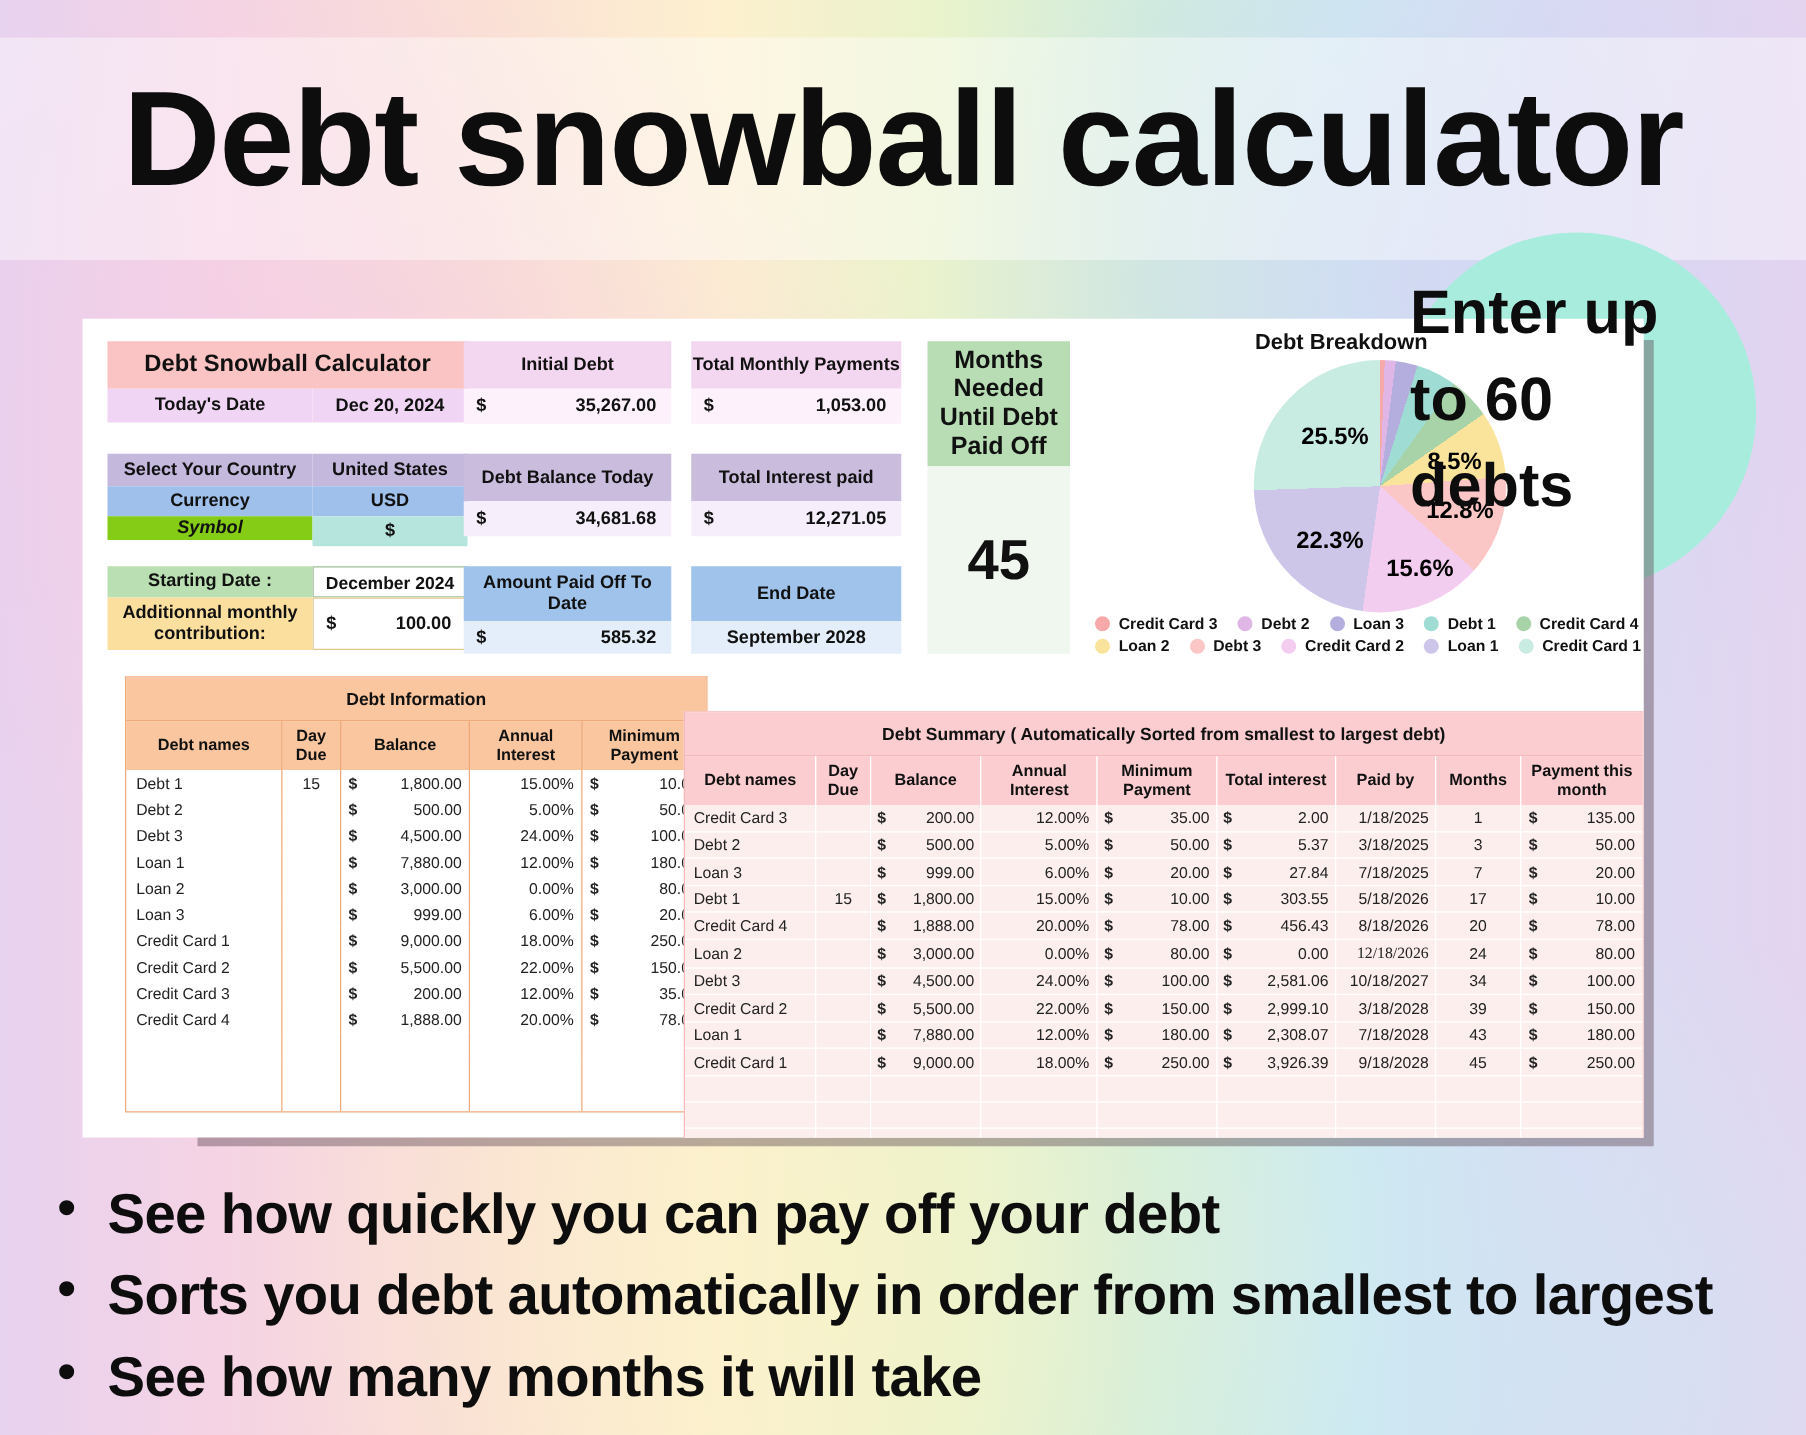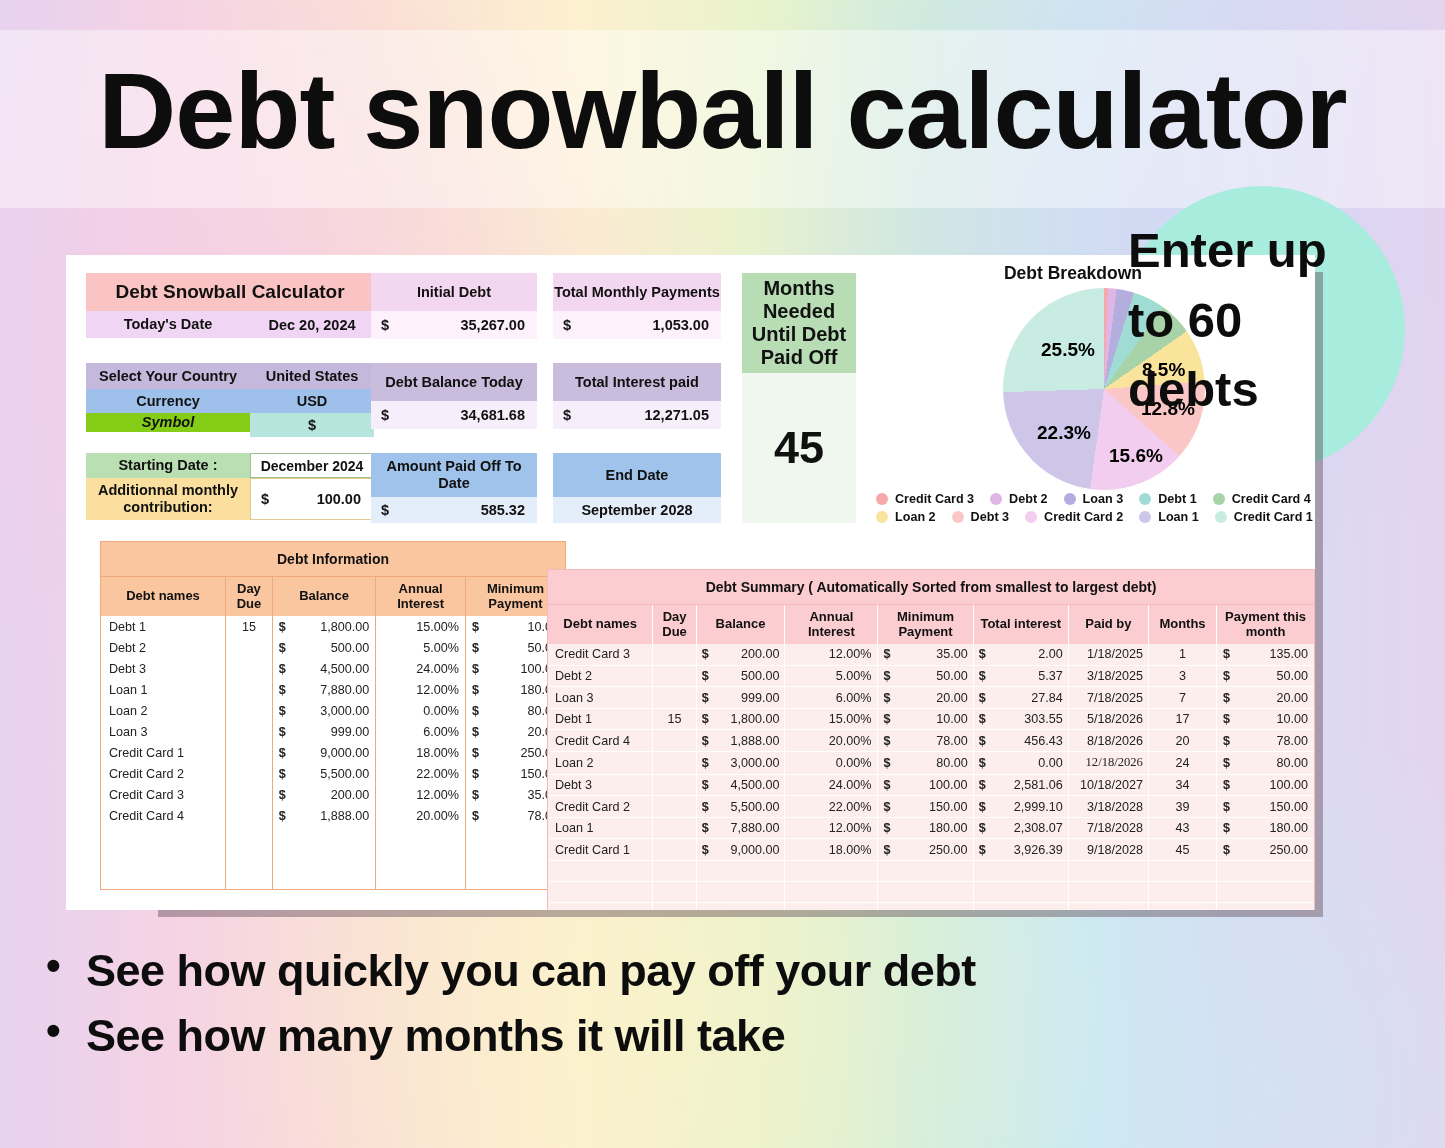--- a/index.html
+++ b/index.html
@@ -823,14 +823,15 @@
 </div>
 
 <div class="badge-text">
   <span>Enter up</span>
   <span>to 60</span>
   <span>debts</span>
 </div>
 
 <ul class="bullets">
   <li>See how quickly you can pay off your debt</li>
+  <li>Sorts you debt automatically in order from smallest to largest</li>
   <li>See how many months it will take</li>
 </ul>
 
 </body></html>

